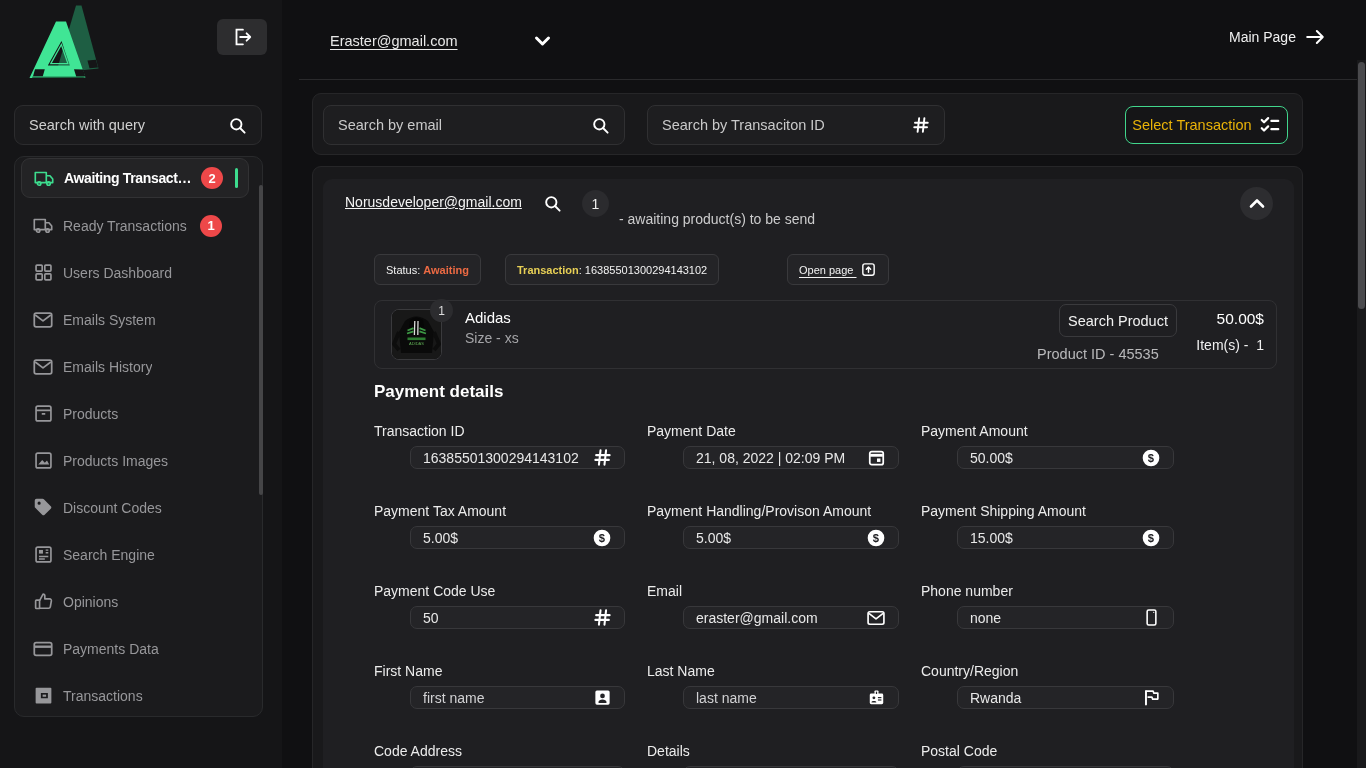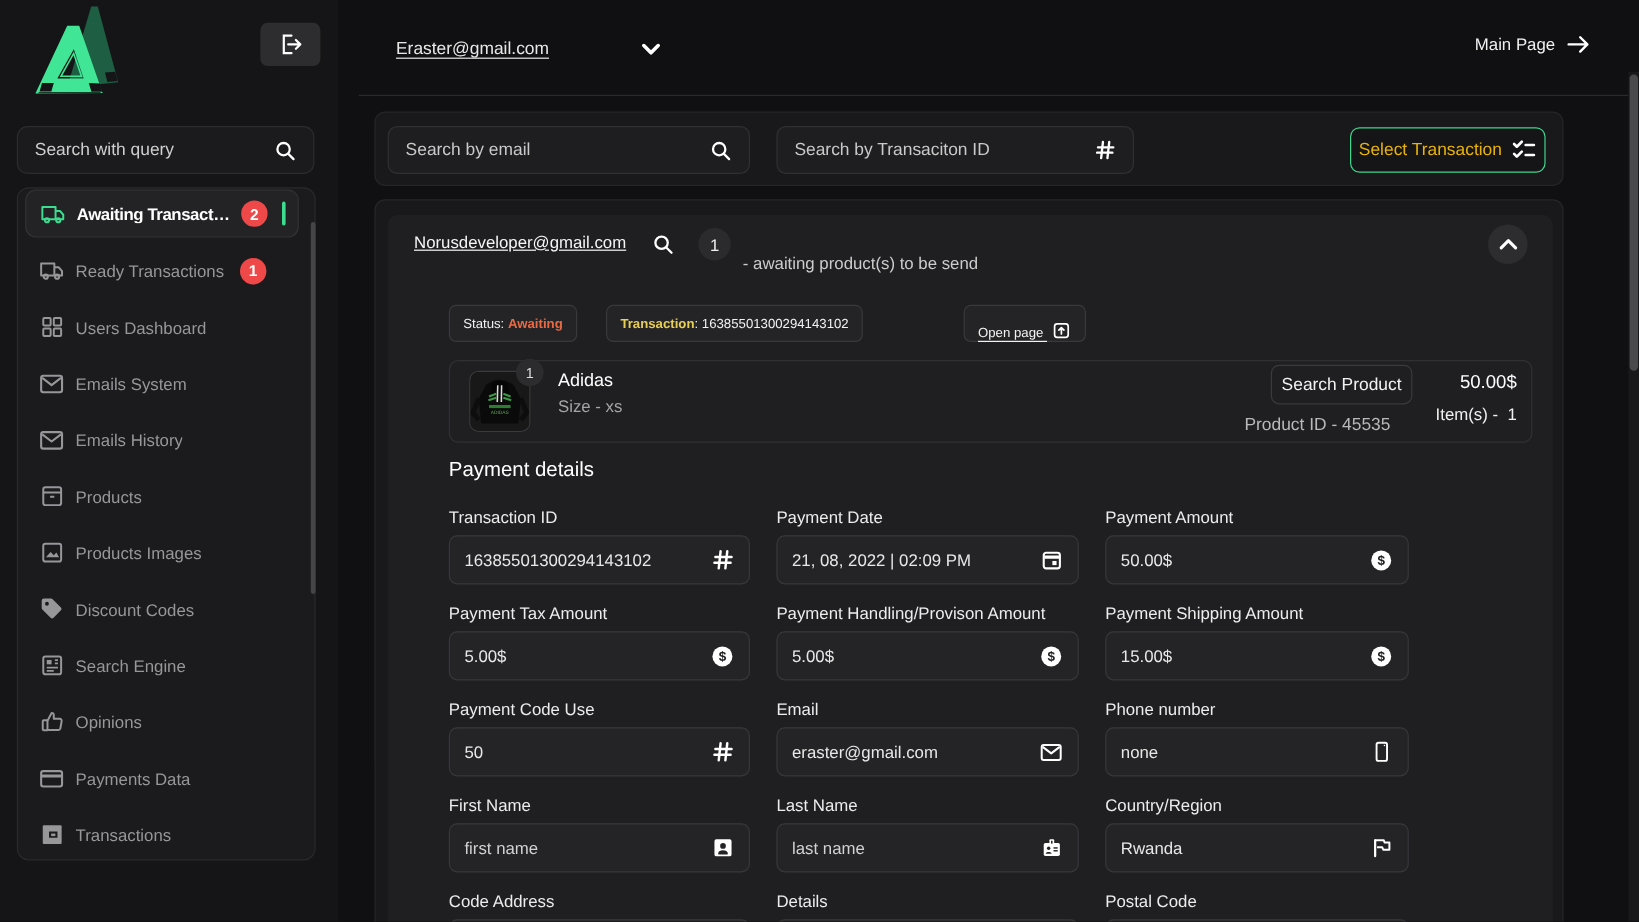--- a/index.html
+++ b/index.html
@@ -73,29 +73,29 @@
   #pbadge { position:absolute; left:55px; top:-2px; width:23px; height:23px; border-radius:50%; background:#2c2c2f;
     color:#ddd; font-size:12px; display:flex; align-items:center; justify-content:center; }
   #pname { position:absolute; left:90px; top:8px; font-size:15px; color:#fff; }
   #psize { position:absolute; left:90px; top:29px; font-size:14px; color:#a5a5a8; }
   #psearch { position:absolute; left:684px; top:3px; width:118px; height:33px; border:1px solid #3a3a3d; border-radius:7px;
     display:flex; align-items:center; justify-content:center; font-size:14.5px; color:#f2f2f2; }
   #pprice { position:absolute; right:12px; top:9px; font-size:15.5px; color:#fff; }
   #pitems { position:absolute; right:12px; top:36px; font-size:14px; color:#f0f0f0; }
   #pid { position:absolute; left:662px; top:45px; font-size:14.5px; color:#b9b9bb; }
 
-  #pdTitle { position:absolute; left:51px; top:203px; font-size:17px; font-weight:400; color:#fff; }
+  #pdTitle { position:absolute; left:51px; top:203px; font-size:17px; font-weight:700; color:#fff; }
 
   
   #form { position:absolute; left:51px; top:242px; width:800px; display:grid;
     grid-template-columns:251px 252px 253px; column-gap:22px; row-gap:14px; }
   .cell { height:66px; }
   .cell .lbl { font-size:14px; color:#ececec; height:20px; line-height:20px; margin-bottom:5px; }
-  .cell .inp { height:41px; background:#242427; border:1px solid #38383b; border-radius:7px;
-    display:flex; align-items:center; padding:0 12px; font-size:14px; color:#e8e8e8; }
+  .cell .inp { height:23px; background:#242427; border:1px solid #38383b; border-radius:7px;
+    display:flex; align-items:center; padding:0 12px; font-size:14px; color:#e8e8e8;margin-left:36px; }
   .cell .inp .val { flex:1; }
   .cell .inp.muted .val { color:#d2d2d4; }
 
   
   #mThumb { position:absolute; left:1358px; top:62px; width:7px; height:247px; background:#4a4a4d; border-radius:4px; }
 
   svg { display:block; }
 </style>
 </head>
 <body>
@@ -304,21 +304,21 @@
         <span class="await">- awaiting product(s) to be send</span>
       </div>
       <div id="collapse">
         <svg width="16" height="12" viewBox="0 0 16 12" fill="none" stroke="#fff" stroke-width="2.6" stroke-linecap="round" stroke-linejoin="round">
           <path d="M2 8.5 L8 2.5 L14 8.5"></path>
         </svg>
       </div>
 
       <div class="chip" style="left:51px;">Status:&nbsp;<span style="color:#ec6a43;font-weight:700;">Awaiting</span></div>
       <div class="chip" style="left:182px;"><span style="color:#e7cf55;font-weight:700;">Transaction</span>: 16385501300294143102</div>
-      <div class="chip" style="left:480px;align-items:flex-end;"><span style="text-decoration:underline;text-underline-offset:3px;">Open page&nbsp;</span>&nbsp;
+      <div class="chip" style="left:464px;"><span style="text-decoration:underline;text-underline-offset:3px;">Open page&nbsp;</span>&nbsp;
         <svg width="17" height="17" viewBox="0 0 24 24" fill="none" stroke="#fff" stroke-width="2">
           <rect x="4" y="4" width="16" height="16" rx="3"></rect>
           <path d="M12 16 V9 M9 11.5 L12 8.5 L15 11.5" stroke-linecap="round" stroke-linejoin="round"></path>
         </svg>
       </div>
 
       <div id="prow">
         <div id="pimgbox">
           <svg width="49" height="49" viewBox="0 0 49 49">
             <rect width="49" height="49" fill="#181818"></rect>

